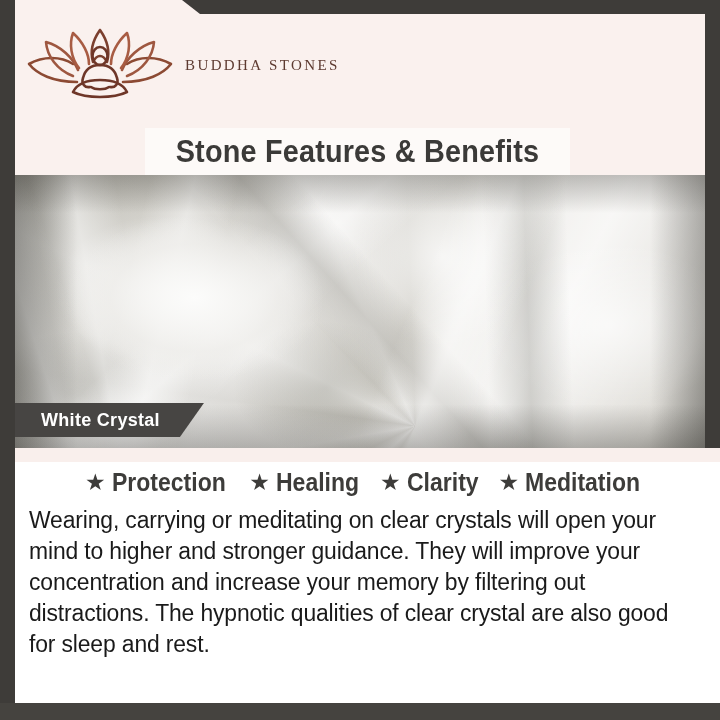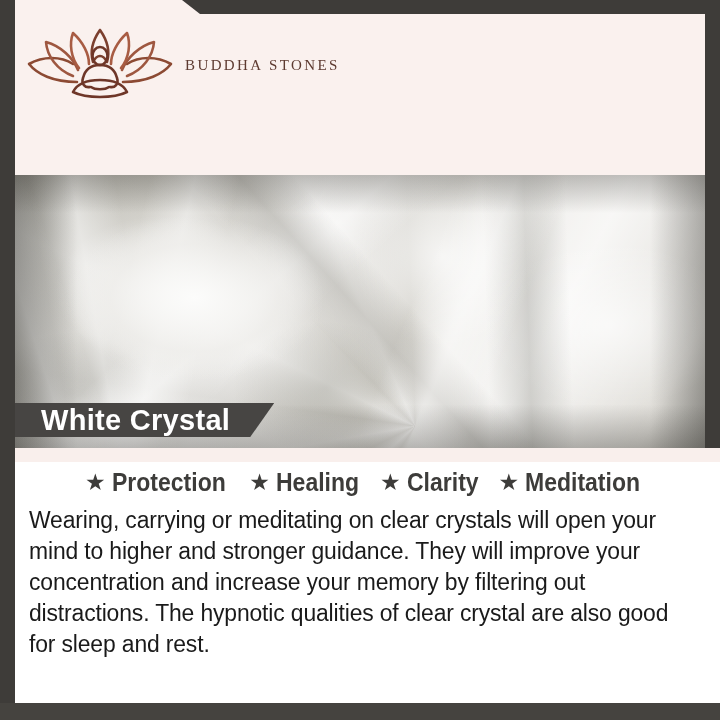--- a/index.html
+++ b/index.html
@@ -152,21 +152,21 @@
     left: 15px; top: 403px;
     height: 34px;
     padding: 0 44px 0 26px;
     display: flex;
     align-items: center;
     background: #474543;
     clip-path: polygon(0 0, 100% 0, calc(100% - 24px) 100%, 0 100%);
   }
   .name-text {
     color: #ffffff;
-    font-size: 29px;
+    font-size: 18px;
     font-weight: bold;
     letter-spacing: 0.3px;
     white-space: nowrap;
   }
 
   
   .strip {
     position: absolute;
     top: 448px; left: 15px; right: 0;
     height: 14px;
@@ -256,20 +256,23 @@
 
           <path d="M58 68 C62 60 72 56 85 56 C98 56 108 60 112 68 C104 72 94 73 85 73 C76 73 66 72 58 68" stroke="#6e3628"></path>
 
           <path d="M76 63 C80 66 90 66 94 63" stroke="#6e3628"></path>
         </g>
       </svg>
       <div class="logo-word">BUDDHA STONES</div>
     </div>
   </div>
 
+  <div class="title-band">
+    <div class="title-text">Stone Features &amp; Benefits</div>
+  </div>
 
   <div class="photo">
     <div class="photo-layer p-base"></div>
     <div class="photo-layer p-shards"></div>
     <div class="photo-layer p-grain"></div>
     <div class="photo-layer p-facets"></div>
     <div class="photo-layer p-bigstone"></div>
     <div class="photo-layer p-vignette"></div>
   </div>
 

